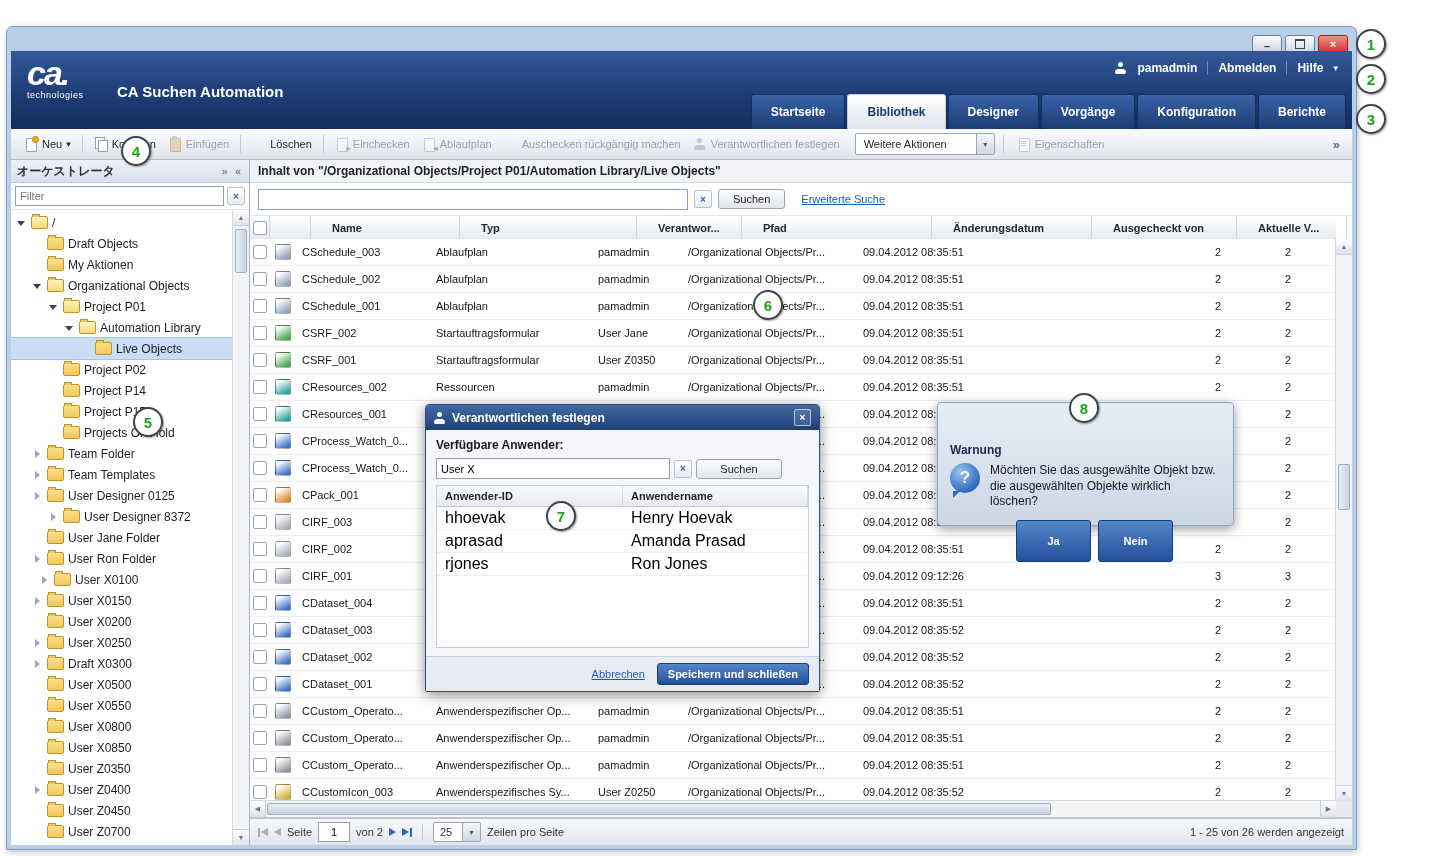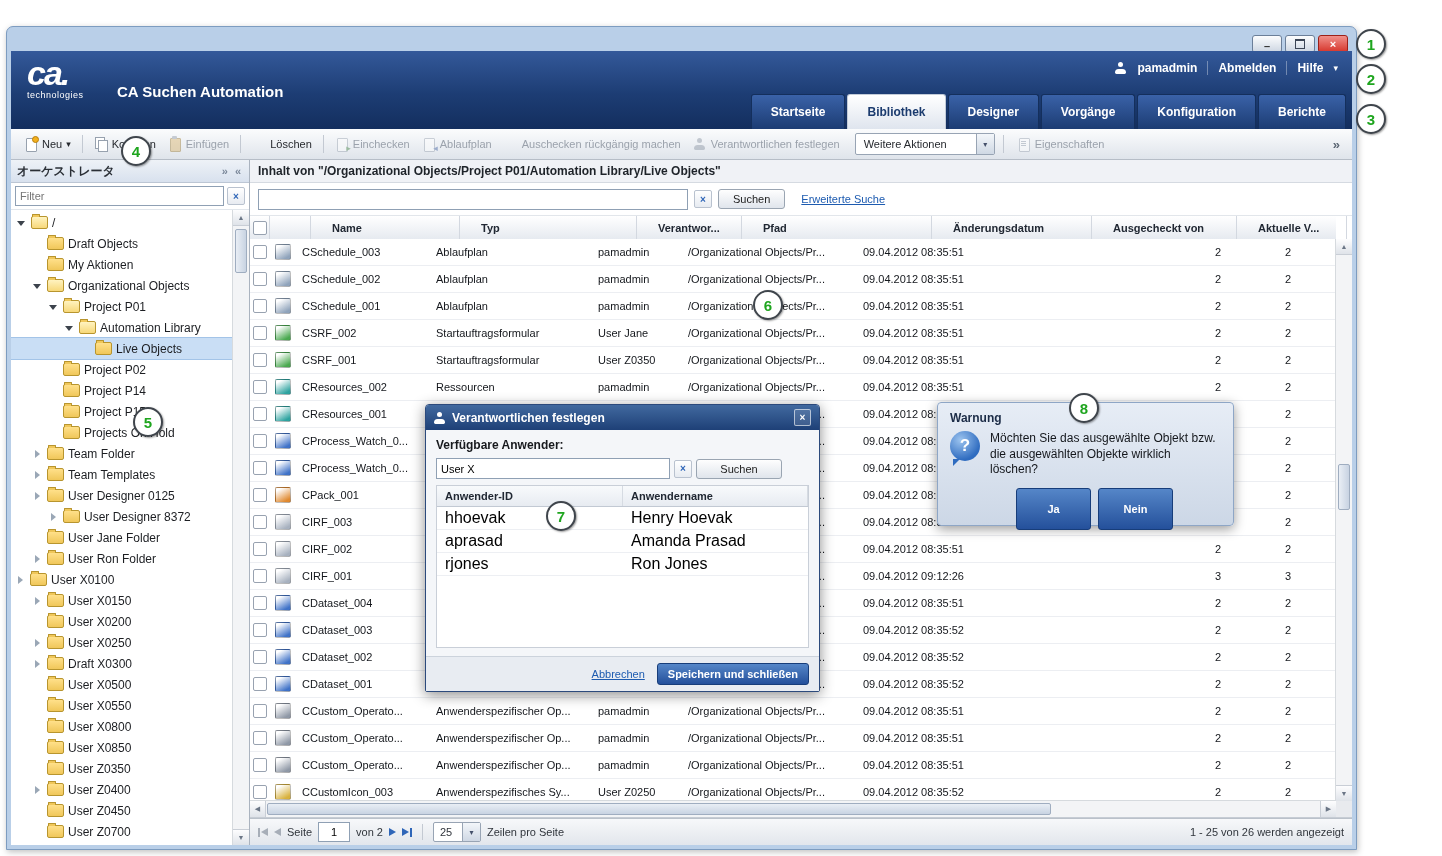--- a/index.html
+++ b/index.html
@@ -178,21 +178,21 @@
   .dlg-footer { height:34px; flex:none; background:#e8ecf2; border-top:1px solid #ccd3dc;
     display:flex; align-items:center; justify-content:flex-end; gap:12px; padding:0 10px; }
   .link { color:#1d5bb0; text-decoration:underline; font-size:11px; cursor:pointer; }
   .btn-pri { background:linear-gradient(#5586c8,#24509b); border:1px solid #173d7a; color:#fff; font-weight:bold;
     font-size:11px; border-radius:3px; padding:4px 10px; font-family:inherit; cursor:default; }
 
   
   .warn { position:absolute; left:937px; top:402px; width:297px; height:124px;
     background:linear-gradient(#e7edf6,#ccd7e6); border:1px solid #8ea6c6; border-radius:4px;
     box-shadow:0 3px 12px rgba(0,0,0,.4); z-index:55; padding:8px 12px; box-sizing:border-box; }
-  .warn-title { font-weight:bold; font-size:12px; color:#1c2c47; margin-bottom:6px; }
+  .warn-title { font-weight:bold; font-size:12px; color:#1c2c47; margin-bottom:6px;margin-top:32px; }
   .warn-row { display:flex; gap:10px; }
   .warn-icon { width:30px; height:30px; flex:none; border-radius:50%;
     background:radial-gradient(circle at 35% 30%,#9cc4ef,#2f6cc0 70%); color:#fff; font-weight:bold; font-size:17px;
     display:flex; align-items:center; justify-content:center; position:relative; }
   .warn-icon::after { content:""; position:absolute; left:3px; bottom:-5px; border-top:7px solid #2f6cc0; border-right:7px solid transparent; }
   .warn-text { font-size:12px; color:#14171c; line-height:1.3; }
   .warn-btns { display:flex; gap:7px; margin-top:10px; margin-left:66px; }
   .warn-btns .btn-pri { width:75px; padding:14px 0; text-align:center; }
 
   
@@ -386,21 +386,21 @@
               <div class="tree-row" style="padding-left: 20px;">
                 <span class="tw"></span>
                 <span class="folder"></span>
                 <span class="tree-label">User Jane Folder</span>
               </div>
               <div class="tree-row" style="padding-left: 20px;">
                 <span class="tw tw-col"></span>
                 <span class="folder"></span>
                 <span class="tree-label">User Ron Folder</span>
               </div>
-              <div class="tree-row" style="padding-left: 3px;">
+              <div class="tree-row" style="padding-left: 27px;">
                 <span class="tw tw-col"></span>
                 <span class="folder"></span>
                 <span class="tree-label">User X0100</span>
               </div>
               <div class="tree-row" style="padding-left: 20px;">
                 <span class="tw tw-col"></span>
                 <span class="folder"></span>
                 <span class="tree-label">User X0150</span>
               </div>
               <div class="tree-row" style="padding-left: 20px;">

